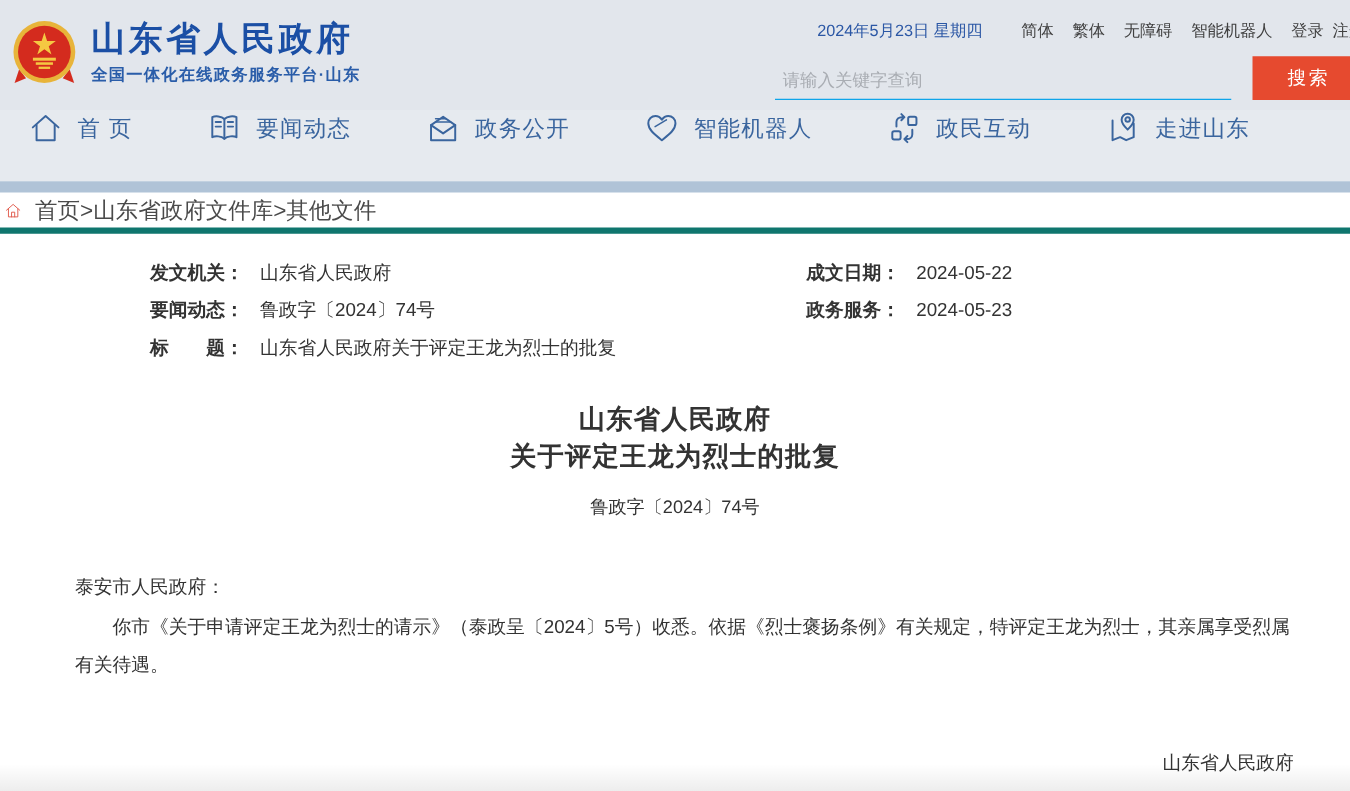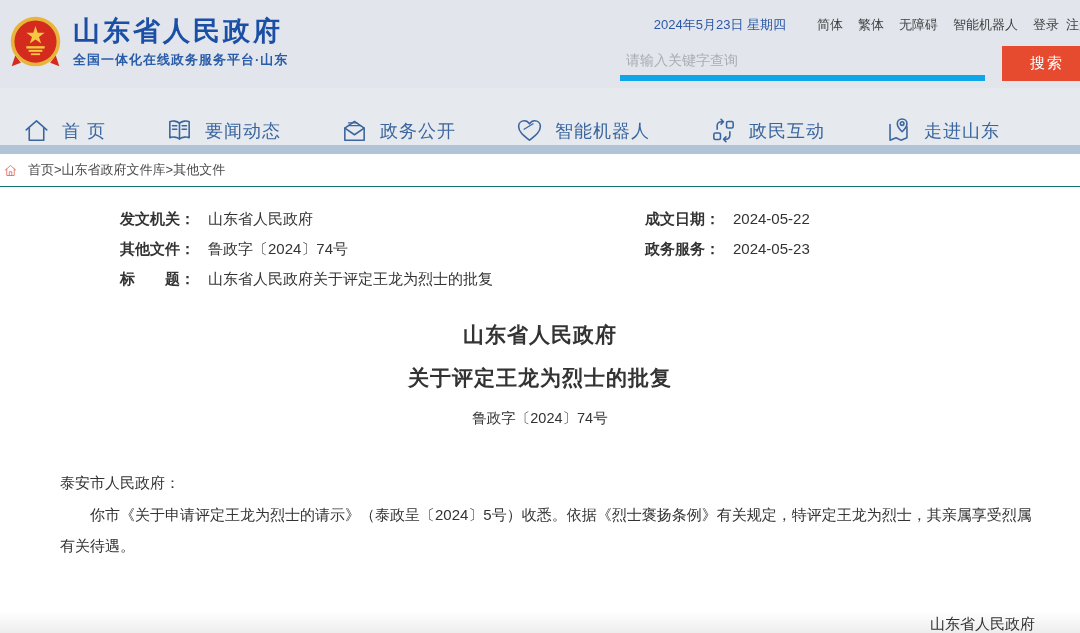--- a/index.html
+++ b/index.html
@@ -15,50 +15,50 @@
   .site-title { font-size:27px; font-weight:bold; color:#1b4fa5; letter-spacing:3px; line-height:1.15; }
   .site-subtitle { font-size:13px; font-weight:bold; color:#2a5da9; margin-top:4px; letter-spacing:1px; }
   .header-right { position:absolute; right:-12px; top:16px; display:flex; flex-direction:column; align-items:flex-end; }
   .top-links { display:flex; align-items:center; gap:15px; font-size:13px; color:#2b57a5; white-space:nowrap; }
   .top-links .datetime { margin-right:16px; }
   .top-links a { color:#404040; text-decoration:none; cursor:pointer; }
   .top-links .tight { margin-left:-8px; }
   .search-row { margin-top:11px; display:flex; align-items:flex-end; }
   .search-input {
     width:365px; background:transparent; border:none; outline:none;
-    border-bottom:6px solid #0ea5e9; font-size:14px; padding:7px 6px; color:#333;
+    border-bottom:1px solid #0ea5e9; font-size:14px; padding:7px 6px; color:#333;
     font-family:inherit;
   }
   .search-input::placeholder { color:#a9adb3; }
   .search-btn {
     margin-left:17px; width:90px; height:35px; background:#e64a2f; color:#fff;
     border:none; font-size:15px; cursor:pointer; font-family:inherit; letter-spacing:2px;
   }
   
-  .nav { height:57px; background:#e6eaef; display:flex; align-items:flex-end;
+  .nav { height:57px; background:#e6eaef; display:flex; align-items:flex-start;
          justify-content:space-between; padding:0 80px 0 22px; }
   .nav-item { display:flex; align-items:center; gap:11px; color:#3a659e;
               font-size:18px; cursor:pointer; white-space:nowrap; letter-spacing:1px; }
   .nav-item svg { width:29px; height:29px; stroke:#3a659e; fill:none; stroke-width:2.6; stroke-linecap:round; stroke-linejoin:round; }
   .strip { height:9px; background:#b0c3d7; }
   
   .breadcrumb { height:33px; display:flex; align-items:center; gap:10px;
-                padding-left:3px; border-bottom:1px solid #0f766e; font-size:13px; color:#4a4a4a; cursor:pointer; }
+                padding-left:3px; border-bottom:5px solid #0f766e; font-size:18px; color:#4a4a4a; cursor:pointer; }
   .breadcrumb svg { width:15px; height:15px; stroke:#e0584a; fill:none; stroke-width:2.4; stroke-linecap:round; stroke-linejoin:round; }
   
   .meta { display:flex; padding:17px 0 0 120px; font-size:15px; }
   .meta-left { width:525px; }
   .meta-right { flex:1; }
   .meta-row { height:30px; line-height:30px; white-space:nowrap; }
   .meta-label { font-weight:bold; color:#333; white-space:pre; }
   .meta-value { margin-left:13px; color:#333; }
   
   .doc-title { text-align:center; font-size:21px; font-weight:bold; color:#333; letter-spacing:1px; }
   .doc-title.first { margin-top:27px; }
-  .doc-title.second { margin-top:15px; }
+  .doc-title.second { margin-top:2px; }
   .doc-number { text-align:center; font-size:14.5px; margin-top:17px; color:#333; }
   .doc-body { margin:0 45px 0 60px; font-size:15px; line-height:31px; color:#333; }
   .salutation { margin-top:39px; }
   .para { text-indent:2em; margin-top:1px; }
   .signature { text-align:right; margin-top:47px; font-size:15px; color:#333; }
   .bottom-shade { position:absolute; left:0; right:0; bottom:0; height:22px;
     background:linear-gradient(to bottom, rgba(0,0,0,0), rgba(0,0,0,0.07)); pointer-events:none; }
 </style>
 </head>
 <body>
@@ -157,21 +157,21 @@
     </svg>
   <span>首页&gt;山东省政府文件库&gt;其他文件</span>
 </div>
 
 <div class="meta">
   <div class="meta-left">
     <div class="meta-row">
       <span class="meta-label">发文机关：</span><span class="meta-value">山东省人民政府</span>
     </div>
     <div class="meta-row">
-      <span class="meta-label">其他文件：</span><span class="meta-value">鲁政字〔2024〕74号</span>
+      <span class="meta-label">要闻动态：</span><span class="meta-value">鲁政字〔2024〕74号</span>
     </div>
     <div class="meta-row">
       <span class="meta-label">标　　题：</span><span class="meta-value">山东省人民政府关于评定王龙为烈士的批复</span>
     </div>
   </div>
   <div class="meta-right">
     <div class="meta-row">
       <span class="meta-label">成文日期：</span><span class="meta-value">2024-05-22</span>
     </div>
     <div class="meta-row">

